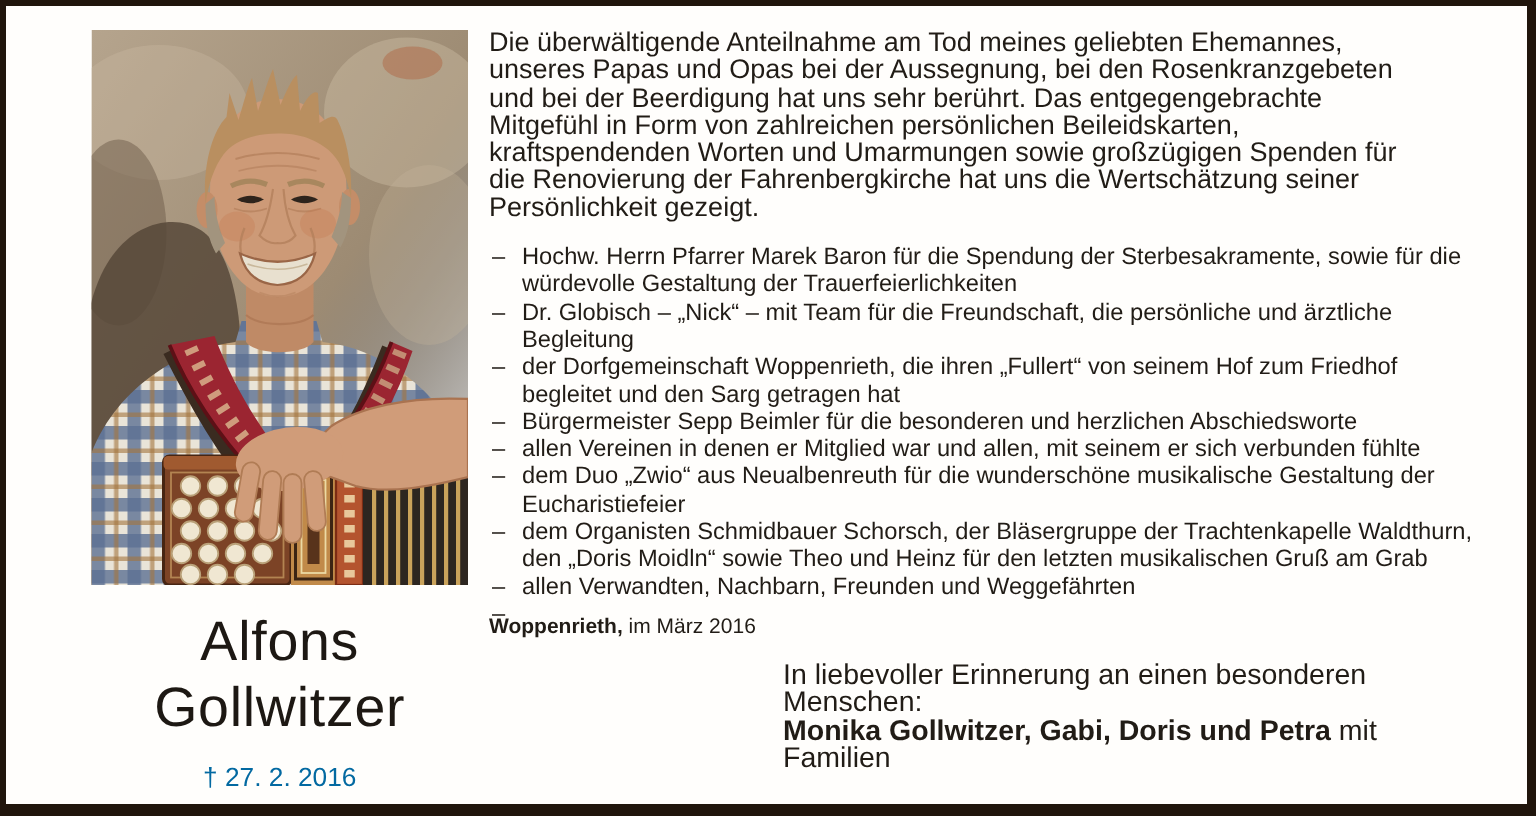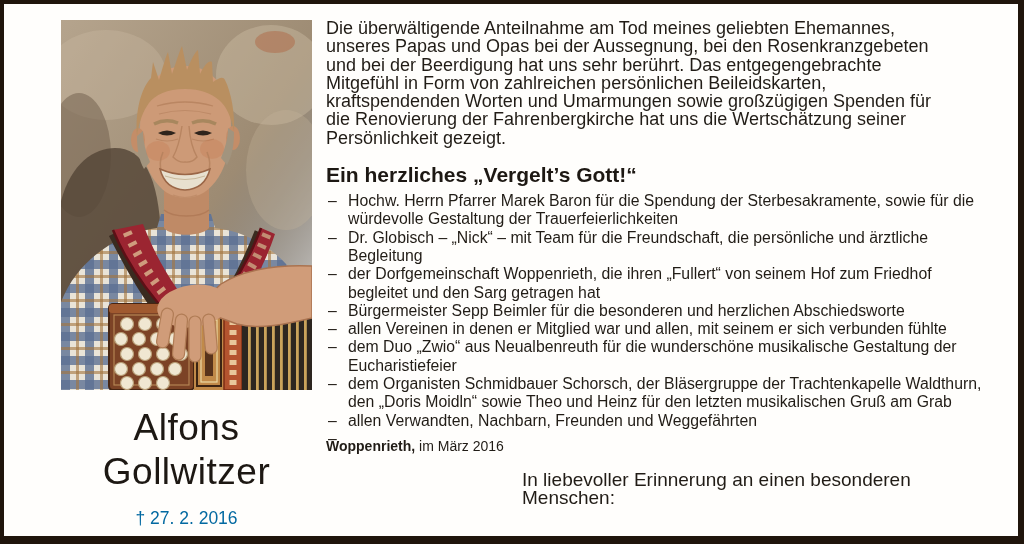--- a/index.html
+++ b/index.html
@@ -175,34 +175,34 @@
     <div class="deceased-name">
       <div>Alfons</div>
       <div>Gollwitzer</div>
     </div>
     <div class="death-date">† 27. 2. 2016</div>
   </div>
 
   <div class="content">
     <p class="intro">Die überwältigende Anteilnahme am Tod meines geliebten Ehemannes, unseres Papas und Opas bei der Aussegnung, bei den Rosenkranzgebeten und bei der Beerdigung hat uns sehr berührt. Das entgegengebrachte Mitgefühl in Form von zahlreichen persönlichen Beileidskarten, kraftspendenden Worten und Umarmungen sowie großzügigen Spenden für die Renovierung der Fahrenberg­kirche hat uns die Wertschätzung seiner Persönlichkeit gezeigt.</p>
 
-    <h1 class="headline">Ein herzliches „Vergelt’s Gott!“</h1>
 
     <ul class="thanks">
       <li><span class="dash">–</span><span>Hochw. Herrn Pfarrer Marek Baron für die Spendung der Sterbesakramente, sowie für die würdevolle Gestaltung der Trauerfeierlichkeiten</span></li>
       <li><span class="dash">–</span><span>Dr. Globisch – „Nick“ – mit Team für die Freundschaft, die persönliche und ärztliche Begleitung</span></li>
       <li><span class="dash">–</span><span>der Dorfgemeinschaft Woppenrieth, die ihren „Fullert“ von seinem Hof zum Friedhof begleitet und den Sarg getragen hat</span></li>
       <li><span class="dash">–</span><span>Bürgermeister Sepp Beimler für die besonderen und herzlichen Abschiedsworte</span></li>
       <li><span class="dash">–</span><span>allen Vereinen in denen er Mitglied war und allen, mit seinem er sich verbunden fühlte</span></li>
       <li><span class="dash">–</span><span>dem Duo „Zwio“ aus Neualbenreuth für die wunderschöne musikalische Gestaltung der Eucharistiefeier</span></li>
       <li><span class="dash">–</span><span>dem Organisten Schmidbauer Schorsch, der Bläsergruppe der Trachtenkapelle Waldthurn, den „Doris Moidln“ sowie Theo und Heinz für den letzten musikalischen Gruß am Grab</span></li>
       <li><span class="dash">–</span><span>allen Verwandten, Nachbarn, Freunden und Weggefährten</span></li>
       <li><span class="dash">–</span></li>
     </ul>
 
     <p class="place-date"><strong>Woppenrieth,</strong><span> im März 2016</span></p>
 
     <div class="closing">
       <p>In liebevoller Erinnerung an einen besonderen Menschen:</p>
+      <p><strong>Monika Gollwitzer, Gabi, Doris und Petra</strong><span> mit Familien</span></p>
     </div>
   </div>
 
 </div>
 
 </body></html>

